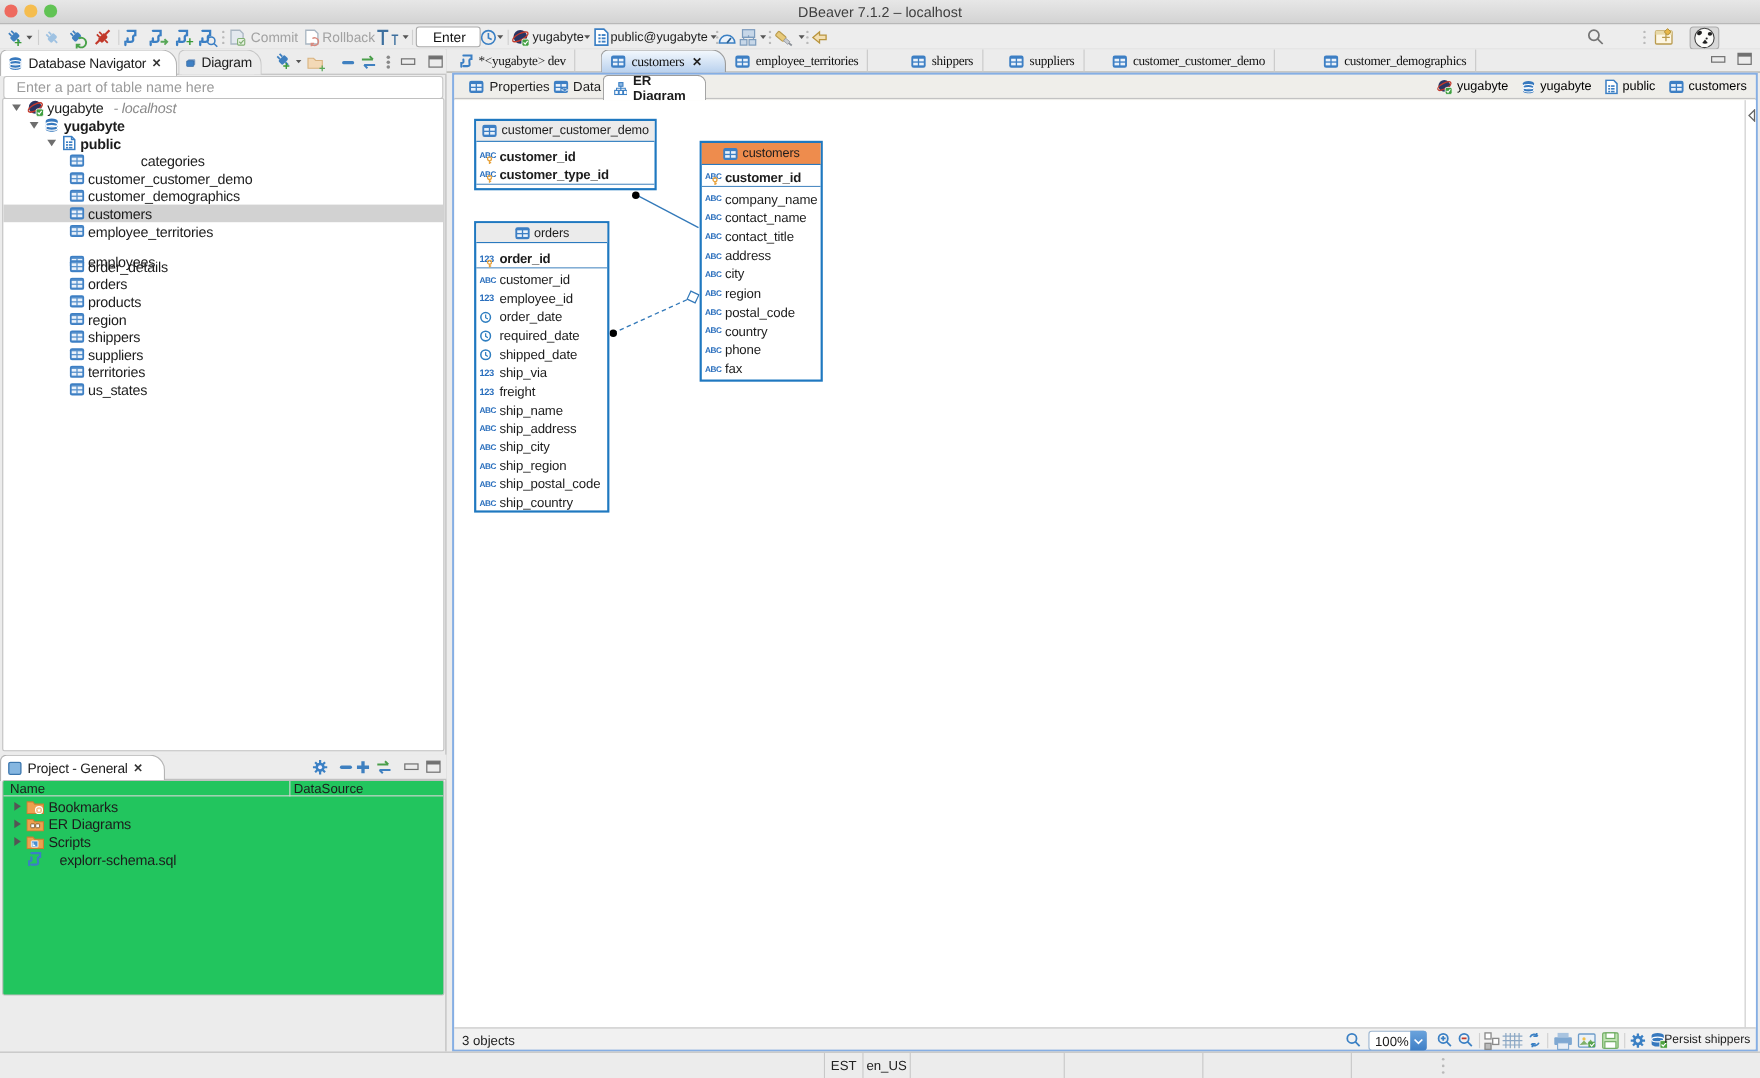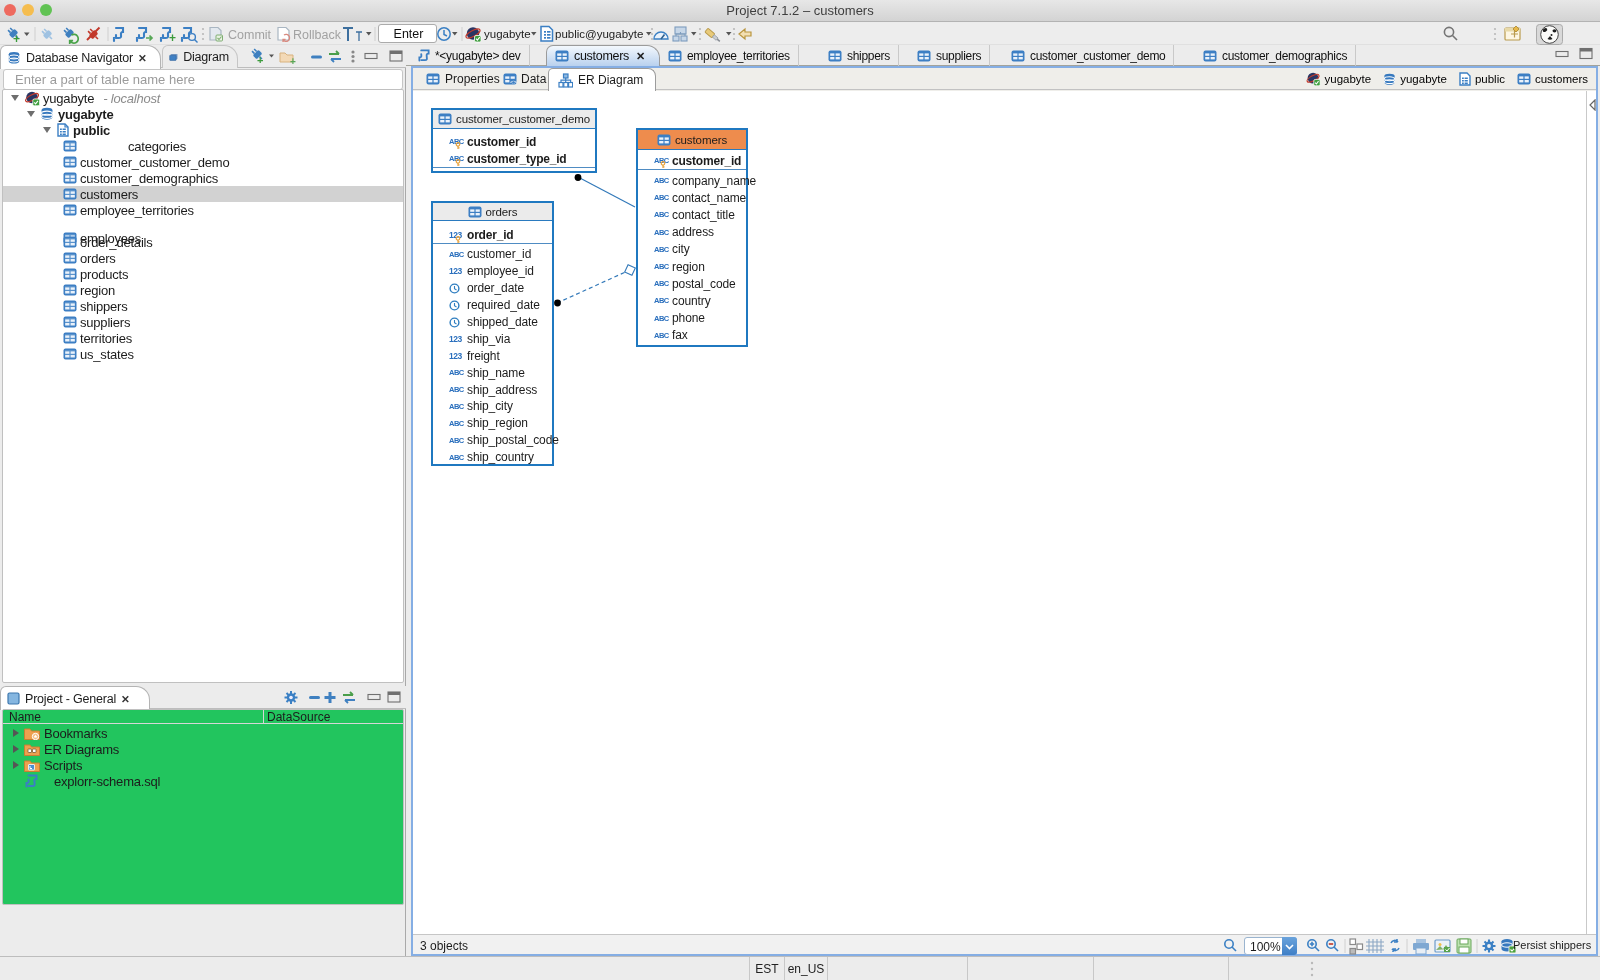--- a/index.html
+++ b/index.html
@@ -25,56 +25,56 @@
   border-radius:6px 14px 0 0; display:flex; align-items:center; padding:0 8px 0 6px; gap:5px; font-size:12.5px; white-space:nowrap; letter-spacing:-0.2px; }
 .vtab.inactive { background:#ececec; border:1px solid #c5c5c5; border-bottom:none; height:23px; }
 .treerow { position:absolute; height:16px; display:flex; align-items:center; font-size:13px; letter-spacing:-0.2px; white-space:nowrap; }
 .arr { width:0; height:0; border-left:4.5px solid transparent; border-right:4.5px solid transparent; border-top:6px solid #6e6e6e; display:inline-block; }
 .arr-r { width:0; height:0; border-top:4.5px solid transparent; border-bottom:4.5px solid transparent; border-left:6.5px solid #555; display:inline-block; }
 
 
 #editor { position:absolute; left:406px; top:45px; width:1194px; height:911px; background:#ececec; }
 #edtabs { position:absolute; left:0; top:0; width:1194px; height:21px; border-bottom:1px solid #a3a39b; }
 .etab { position:absolute; top:0; height:21px; display:flex; align-items:center; gap:5px; font-size:12px;
-  letter-spacing:-0.3px; padding:0 8px; color:#111; border-right:1px solid #c9c9c9; white-space:nowrap; }
+  letter-spacing:-0.3px; padding:0 8px; color:#111; border-right:1px solid #c9c9c9; white-space:nowrap;font-family:Liberation Serif, serif; }
 .etab.active { background:linear-gradient(#f3f8fd,#b9d1ee); border:1px solid #9b9b9b; border-bottom:none;
   border-radius:7px 13px 0 0; font-size:12.5px; }
 #edbody { position:absolute; left:5px; top:21px; width:1187px; height:890px; border:2px solid #85aee4; background:#efeeea; }
 #subtabs { position:absolute; left:0; top:0; width:1183px; height:22px; background:#efeeea; border-bottom:1px solid #c2c2c2; }
 .stab { position:absolute; top:0; height:22px; display:flex; align-items:center; gap:5px; font-size:12px; padding:0 9px; }
 .stab.active { background:#fff; border:1px solid #9c9c9c; border-bottom:none; border-radius:5px 8px 0 0; height:23px; }
 #canvas { position:absolute; left:0; top:23px; width:1183px; height:843px; background:#fff; }
 #palette { position:absolute; right:0; top:23px; width:10px; height:843px; background:#fff; border-left:1px solid #c9c9c9; }
 #diagbar { position:absolute; left:0; top:866px; width:1183px; height:20px; background:#f1f1f1; border-top:1px solid #c6c6c6;
   font-size:12px; }
 
 
 .ebox { position:absolute; background:#fff; border:2px solid #1f78c0; }
 .ehead { display:flex; align-items:center; justify-content:center; gap:4px; background:#ebebeb;
   border-bottom:1px solid #2a7abf; font-size:11.5px; height:19px; letter-spacing:-0.1px; }
-.erow { display:flex; align-items:center; font-size:12px; letter-spacing:-0.1px; white-space:nowrap; padding-left:16px; }
+.erow { display:flex; align-items:center; font-size:12px; letter-spacing:-0.1px; white-space:nowrap; padding-left:3px; }
 .erow b { font-size:12px; letter-spacing:-0.2px; }
 .iabc { font-size:7.5px; font-weight:bold; color:#2a6fbd; width:14px; margin-right:4px; letter-spacing:-0.5px; position:relative; flex:none; }
 .i123 { font-size:8.5px; font-weight:bold; color:#2a6fbd; width:14px; margin-right:4px; letter-spacing:-0.5px; position:relative; flex:none; }
 .iclk { width:14px; margin-right:4px; flex:none; display:flex; align-items:center; }
 .keyb { position:absolute; right:2px; bottom:-4px; width:6px; height:8px; }
 
 
 #statusbar { position:absolute; left:0; top:956px; width:1600px; height:24px; background:#ececec; border-top:1px solid #bdbdbd;
   font-size:12px; color:#222; }
 .scell { position:absolute; top:0; height:24px; border-left:1px solid #c8c8c8; display:flex; align-items:center; justify-content:center; }
 </style>
 </head>
 <body>
 
 <div id="titlebar">
   <div class="tl" style="left:4px; background:#ee6a5f;"></div>
   <div class="tl" style="left:22px; background:#f5bd4f;"></div>
   <div class="tl" style="left:40px; background:#61c354;"></div>
-  <div id="title">Project 7.1.2 – customers</div>
+  <div id="title">DBeaver 7.1.2 – localhost</div>
 </div>
 
 <div id="toolbar">
   <svg width="1600" height="22" viewBox="0 0 1600 22">
 
     <g transform="rotate(-45 13 10)">
         <rect x="9" y="8" width="8" height="5.5" rx="1.5" fill="#3f80c0"></rect>
         <path d="M11.5 4.5 v3.5 M14.5 4.5 v3.5 M13 13.5 v3.5" stroke="#3f80c0" stroke-width="1.6" fill="none"></path>
       </g>
     <text x="13" y="19.5" font-size="12" fill="#3b9b3b" font-weight="bold">+</text>
@@ -704,21 +704,21 @@
             <rect x="0.5" y="0.5" width="13" height="11" rx="2" fill="#3d7fc4"></rect>
             <g fill="#eaf2fb">
               <rect x="2.2" y="3.4" width="4.2" height="2.4"></rect>
               <rect x="7.6" y="3.4" width="4.2" height="2.4"></rect>
               <rect x="2.2" y="7" width="4.2" height="2.4"></rect>
             </g>
             <text x="7" y="10.5" font-size="6" fill="#fff">&lt;&gt;</text>
           </svg>
         <span>Data</span>
       </div>
-      <div class="stab active" style="left:135px; width:108px;">
+      <div class="stab active" style="left:135px; width:94px;font-weight:bold;">
         <svg width="15" height="15" viewBox="0 0 15 15">
             <g fill="none" stroke="#3b7fc4" stroke-width="1.2">
               <rect x="5.5" y="1" width="4.5" height="4" fill="#8fb9e2"></rect>
               <rect x="1" y="9.5" width="4" height="4.5"></rect>
               <rect x="5.8" y="9.5" width="4" height="4.5"></rect>
               <rect x="10.6" y="9.5" width="4" height="4.5"></rect>
               <path d="M7.7 5 v2.2 M3 9.5 V7.2 h9.6 v2.3 M7.7 7.2 v2.3"></path>
             </g>
           </svg>
         <span>ER Diagram</span>

